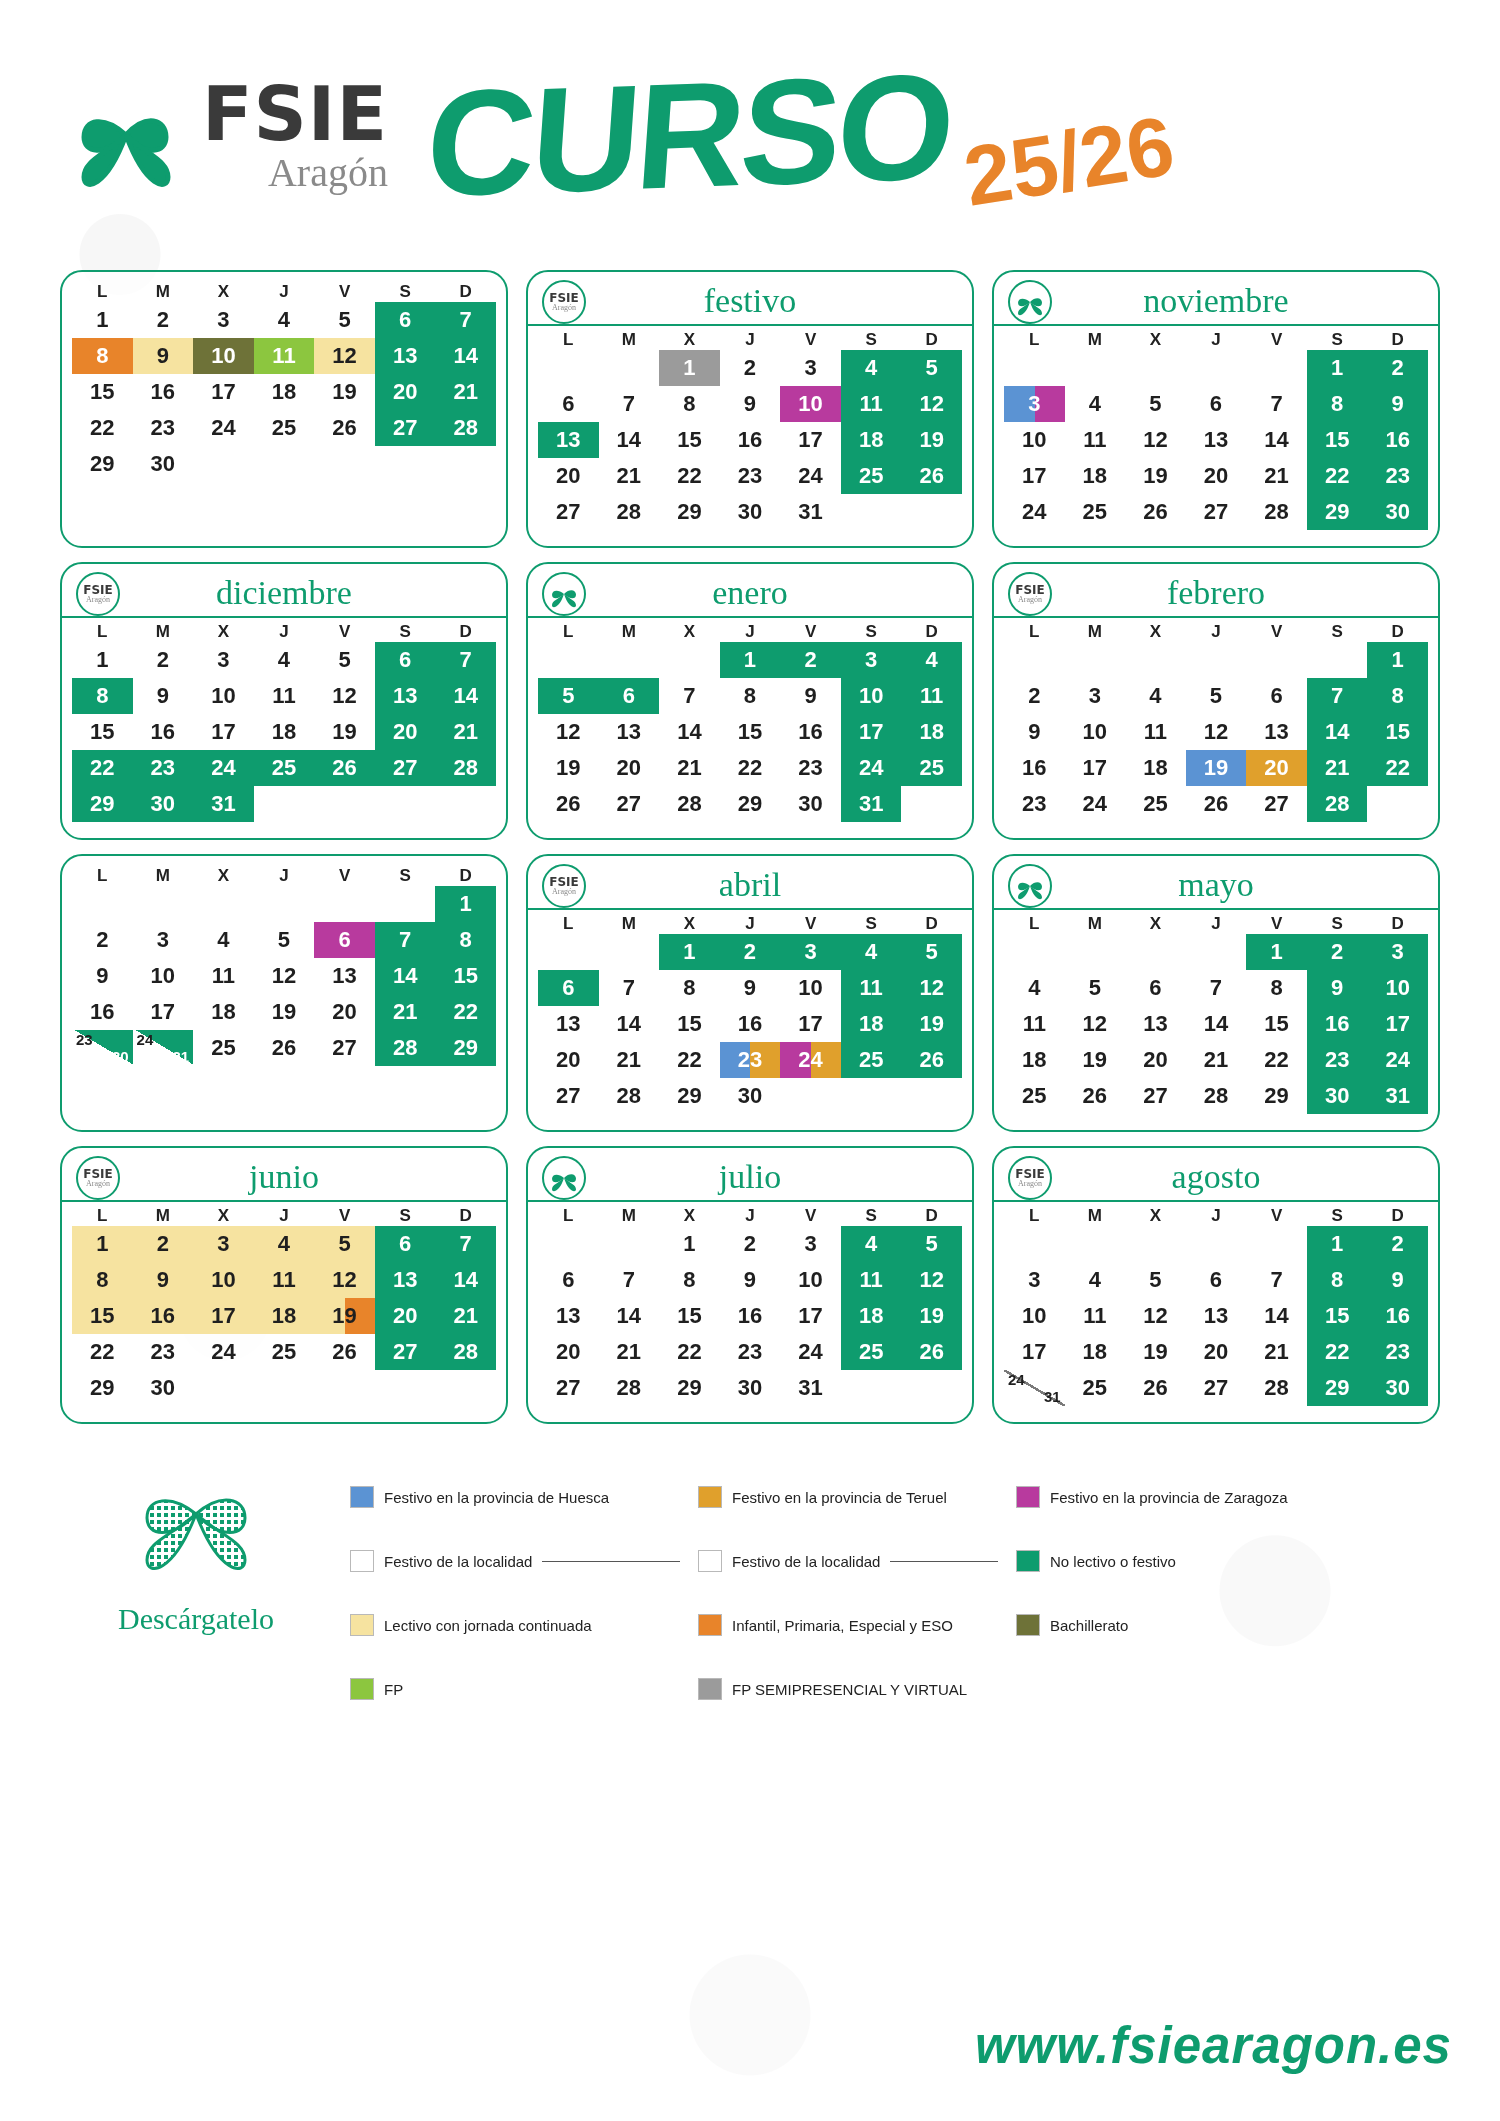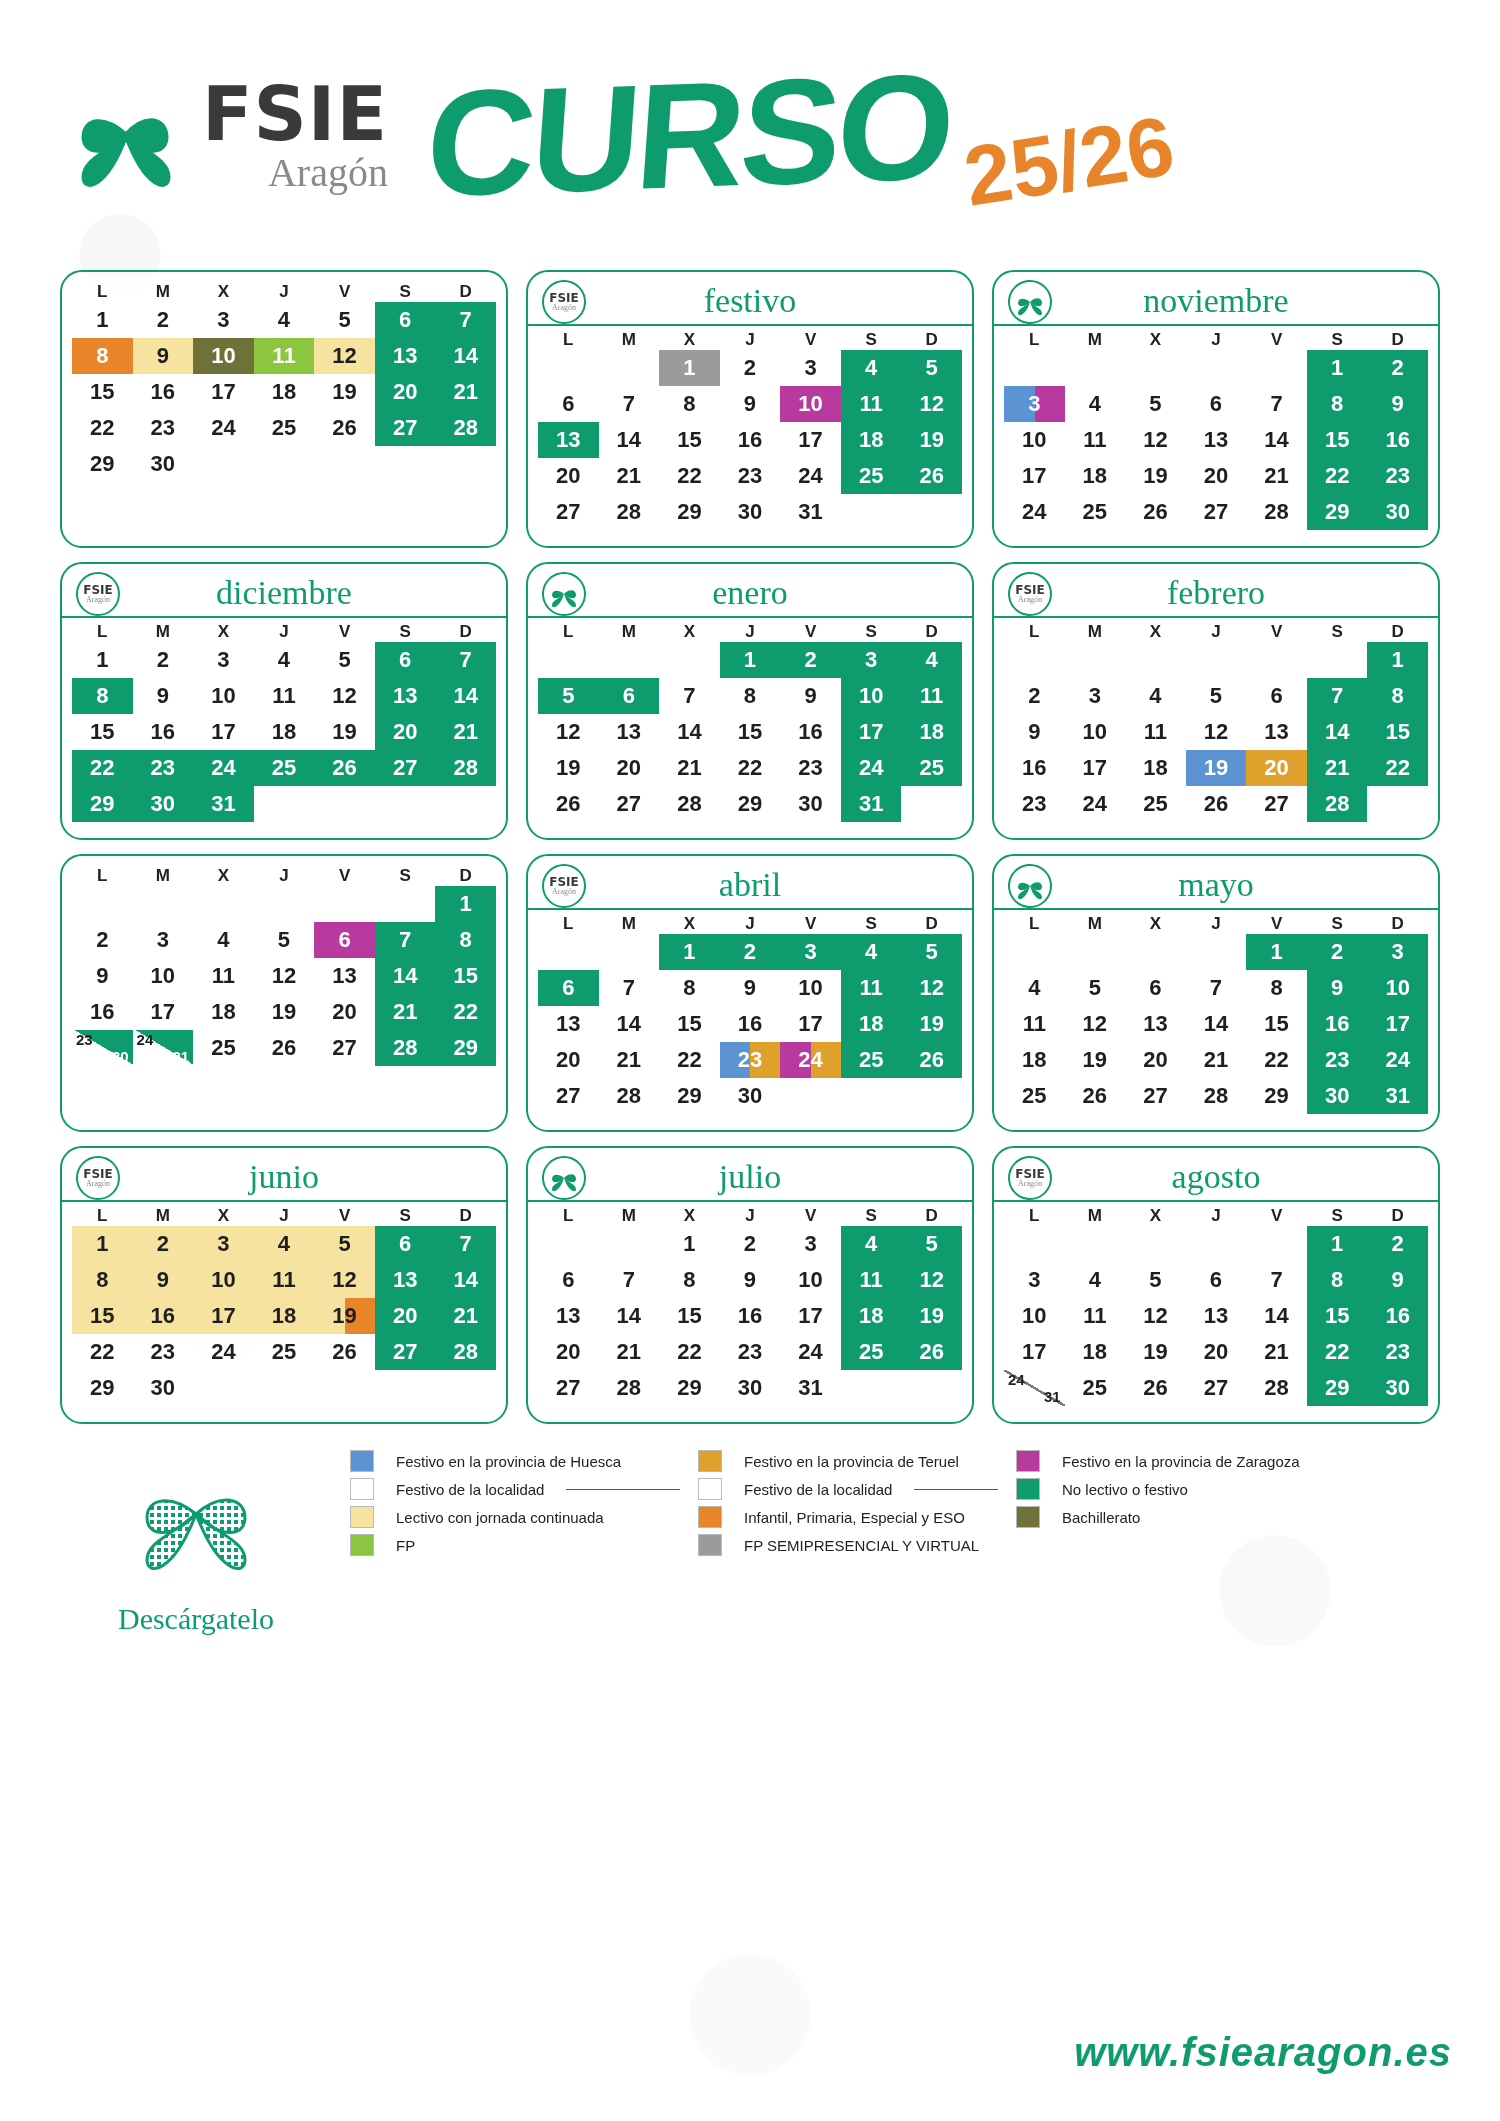--- a/index.html
+++ b/index.html
@@ -171,31 +171,31 @@
     font-family:"Liberation Serif", serif;
     font-size:30px; font-weight:normal; color:#0e9c6e;
   }
   .legend {
     display:grid;
     grid-template-columns:330px 300px 290px;
     gap:6px 18px;
     flex:1;
     padding-top:8px;
   }
-  .legend-item { display:flex; align-items:center; gap:22px; }
+  .legend-item { display:flex; align-items:center; gap:10px;margin-top:36px; }
   .swatch {
     width:24px; height:22px; border:1px solid #b9b9b9; flex:none;
   }
   .legend-text { font-size:15px; color:#222; }
   .legend-underline { border-bottom:1px solid #555; flex:1; }
   .site {
     position:absolute; right:48px; bottom:46px;
     font-family:"Liberation Sans", sans-serif;
     font-weight:bold; font-style:italic;
-    font-size:40px; color:#0e9c6e; letter-spacing:1px;
+    font-size:51px; color:#0e9c6e; letter-spacing:1px;
   }
 </style>
 </head>
 <body>
 
 <div class="bg-doodles"></div>
 
 <div class="page">
 
   <div class="header">

